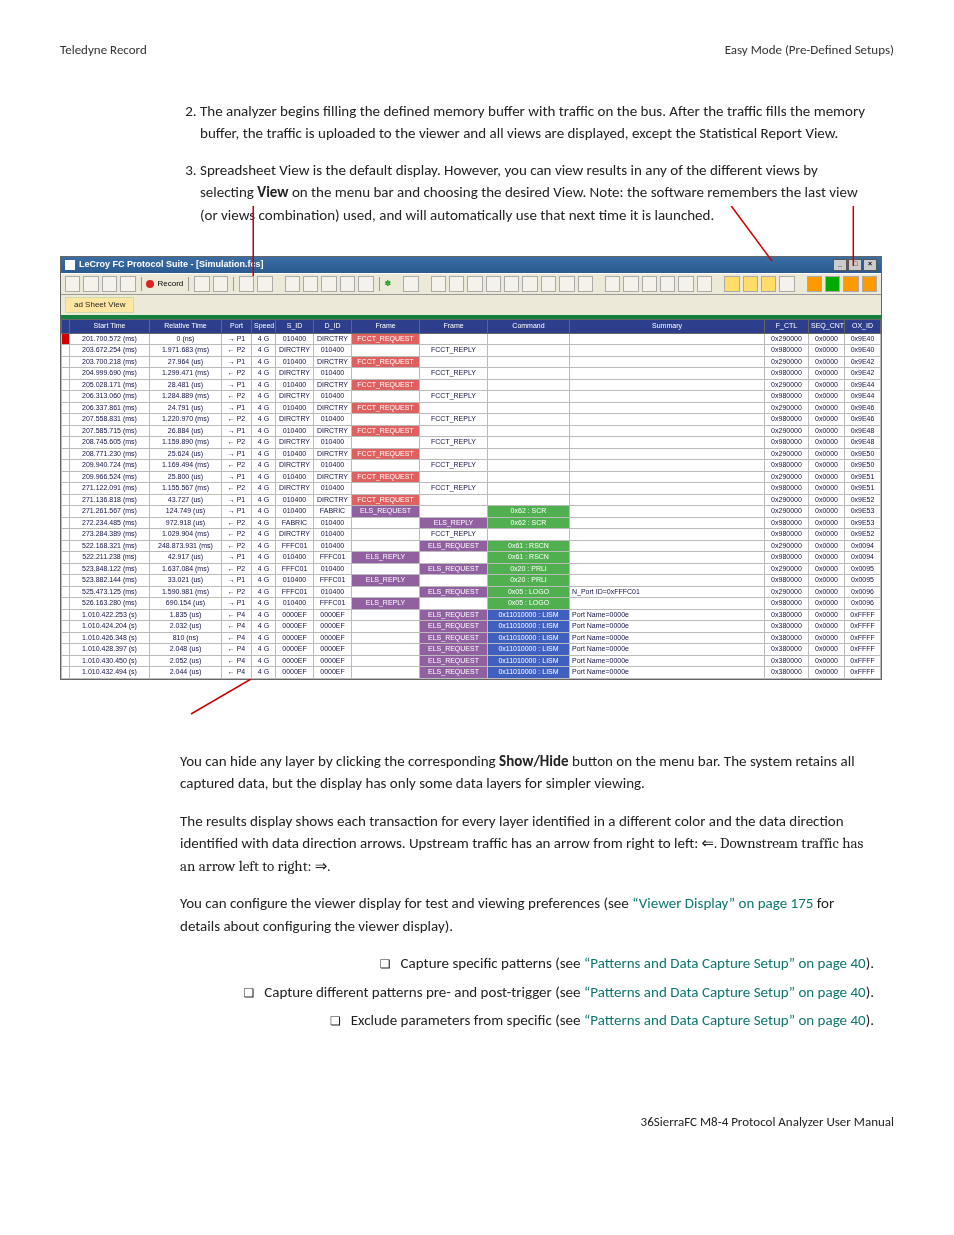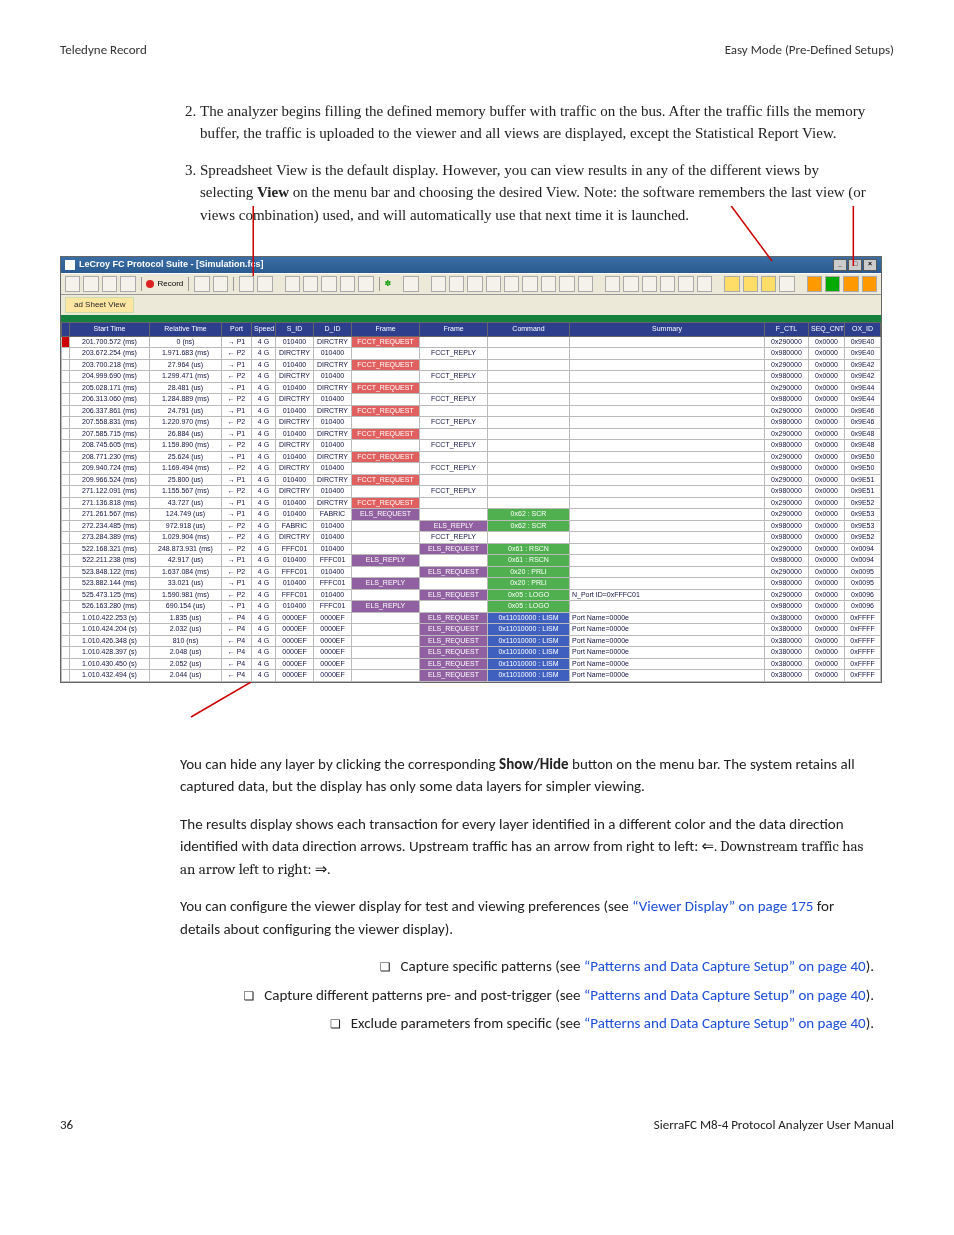--- a/index.html
+++ b/index.html
@@ -18,27 +18,26 @@
     color: #333;
     border-bottom: 0;
     margin-bottom: 40px;
   }
   .content-area {
     margin-left: 120px;
     margin-right: 20px;
   }
   ol.main-list {
     padding-left: 20px;
-    font-family: Liberation Serif, serif;
   }
   ol.main-list li {
     margin-bottom: 14px;
   }
   strong { font-weight: 600; }
-  .cross-ref { color: #1d4ed8; }
+  .cross-ref { color: #0f766e; }
   .arrow { font-family: "Cambria", serif; }
 
   
   .screenshot-wrap {
     margin: 30px 0 20px 0;
     position: relative;
   }
   .annotation-lines {
     position: absolute;
     left: 0; top: -50px;
@@ -85,21 +84,21 @@
     flex-wrap: nowrap;
     overflow: hidden;
   }
   .toolbar .tb-btn { width:14px;height:14px;border:1px solid #aaa;background:#f4f2ea;display:inline-block; }
   .toolbar .tb-sep { width:1px;height:14px;background:#999;margin:0 2px; }
   .toolbar .record-btn { display:flex;align-items:center;gap:3px;font-size:8px;color:#000; }
   .toolbar .record-dot { width:8px;height:8px;border-radius:50%;background:#d22; }
   .tab-row {
     background:#ece9d8;
     padding:2px 4px;
-    border-bottom:7px solid #15803d;
+    border-bottom:4px solid #15803d;
   }
   .tab-row .tab {
     display:inline-block;
     padding:1px 8px;
     background:#ffe7a3;
     border:1px solid #cda;
     font-size:8px;
   }
   table.grid {
     border-collapse:collapse;
@@ -139,21 +138,21 @@
   }
   .bullet-list li::before {
     content:"❏";
     margin-right:10px;
     font-size:12px;
   }
   .bullet-list li { margin-bottom:6px;text-align:right; }
 
   .page-footer {
     display:flex;
-    justify-content:space-between;
+    justify-content:flex-end;
     font-size:13px;
     margin-top:80px;
   }
 </style>
 </head>
 <body>
 
 <div class="page-header">
   <span>Teledyne Record</span>
   <span>Easy Mode (Pre-Defined Setups)</span>

